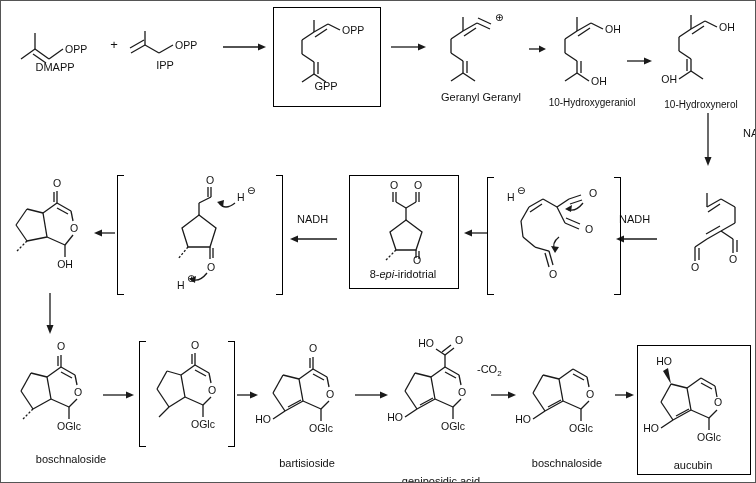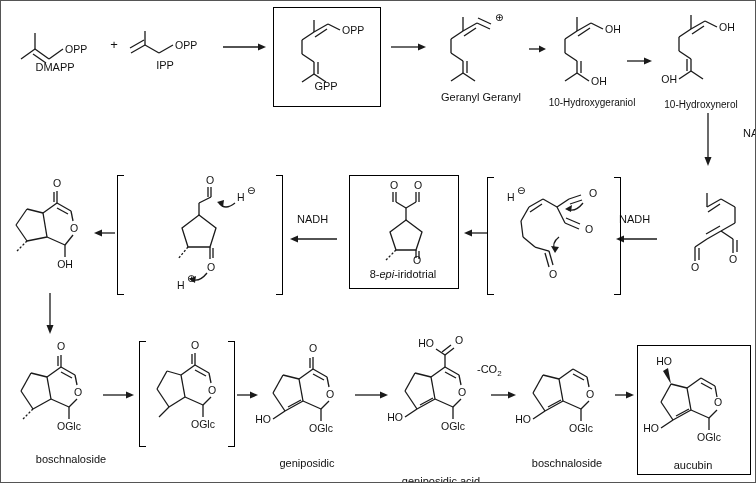--- a/index.html
+++ b/index.html
@@ -358,21 +358,21 @@
       <line x1="24" y1="72" x2="42" y2="62"></line>
     <line x1="27" y1="68" x2="40" y2="61"></line>
     <line x1="52" y1="30" x2="52" y2="18"></line>
       <line x1="49" y1="29" x2="49" y2="19"></line>
     <text x="52" y="13" text-anchor="middle" font-size="10">O</text>
     <line x1="60" y1="70" x2="60" y2="82"></line>
     <text x="60" y="93" text-anchor="middle" font-size="10">OGlc</text>
     <line x1="24" y1="72" x2="12" y2="80"></line>
     <text x="10" y="84" text-anchor="end" font-size="10">HO</text>
   </svg>
-  <div class="lbl" style="left:252px;top:456px;width:108px">geniposidic</div>
+  <div class="lbl" style="left:252px;top:456px;width:108px">bartisioside</div>
 
   <svg class="abs" style="left:354px;top:388px" width="34" height="12">
     <line x1="0" y1="6" x2="26" y2="6"></line>
       <polygon class="head" points="33,6 25,2.5 25,9.5"></polygon>
   </svg>
 
   <svg class="abs" style="left:392px;top:328px" width="96" height="126">
     <line x1="38" y1="48" x2="52" y2="38"></line>
     <line x1="52" y1="38" x2="66" y2="46"></line>
       <line x1="52" y1="43" x2="63" y2="49"></line>

